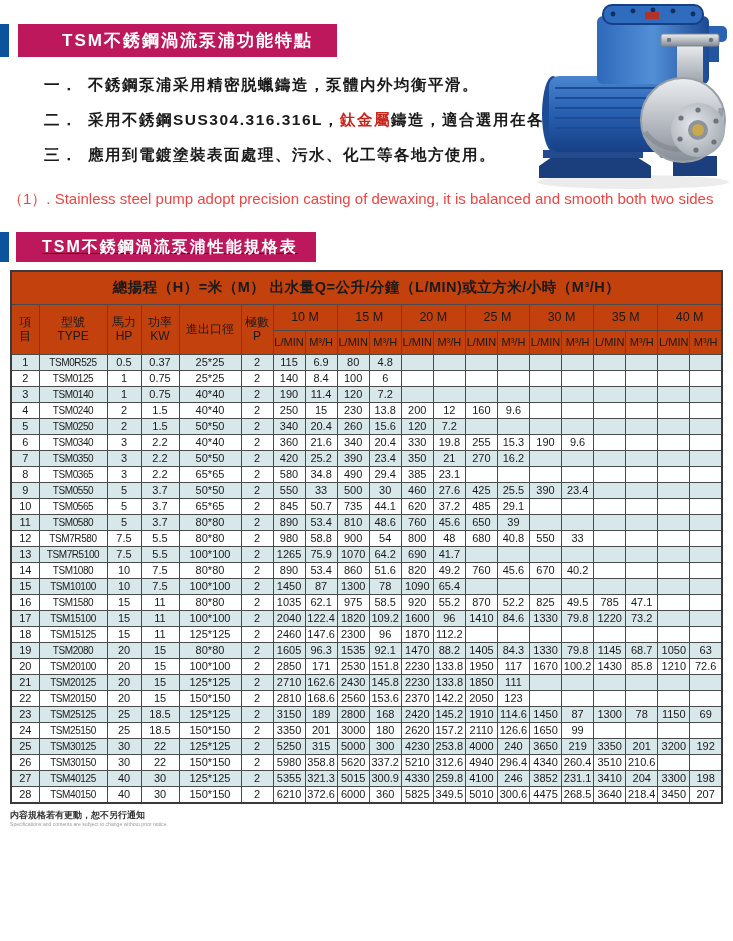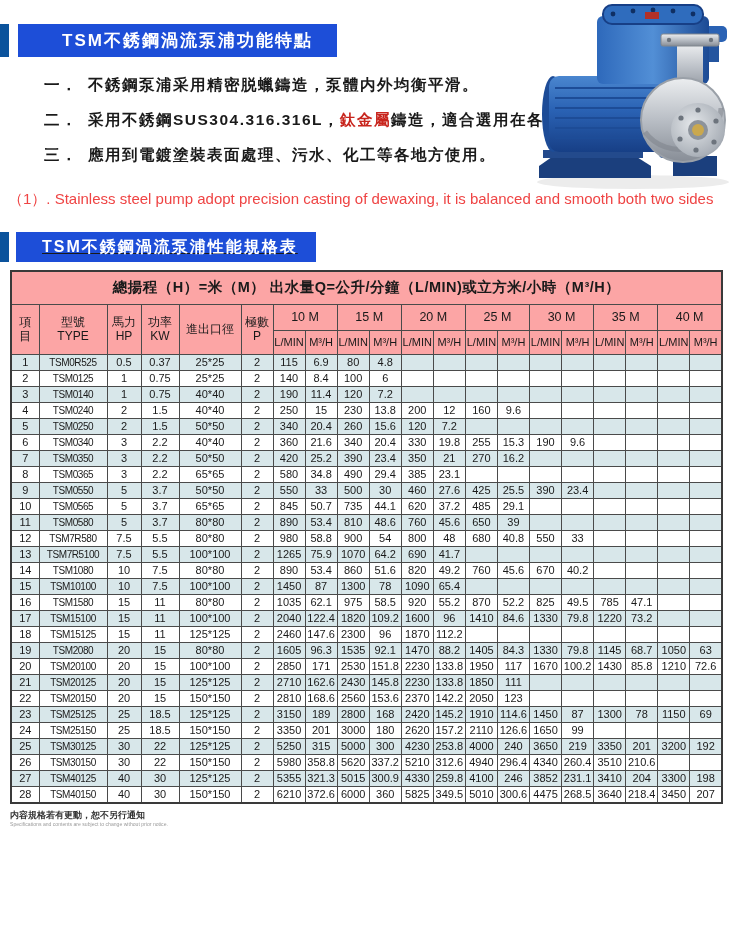--- a/index.html
+++ b/index.html
@@ -9,42 +9,42 @@
     background:#ffffff; color:#1a1a1a;
     font-family:"Liberation Sans","DejaVu Sans",sans-serif;
   }
 
   
   .banner { display:flex; align-items:stretch; }
   .banner1 { margin-top:24px; }
   .banner2 { margin-top:20px;text-decoration:underline; }
   .accent { width:9px; background:#0b539c; }
   .bbox {
-    background:#1d4ed8; color:#fff; font-weight:bold; letter-spacing:2px;
+    background:#be185d; color:#fff; font-weight:bold; letter-spacing:2px;
   }
   .b1box { margin-left:9px; font-size:17px; line-height:33px; height:33px; padding:0 24px 0 44px; }
   .b2box { margin-left:7px; font-size:16px; line-height:30px; height:30px; padding:0 18px 0 26px; }
 
   
   .cn-list { margin:18px 0 0 44px; padding:0; list-style:none; font-size:15.5px; font-weight:bold; }
   .cn-list li { margin-bottom:14px; letter-spacing:1.5px; }
   .cn-num { margin-right:10px; }
   .red { color:#c8251d; }
 
   
   .en-list { margin:20px 0 0 8px; padding:0; list-style:none; font-size:15px; width:716px; color:#ef4444; }
   .en-list li { margin-bottom:8px; line-height:26px; padding-left:86px; text-indent:-86px; }
 
   
   table.spec {
     border-collapse:collapse; table-layout:fixed; width:713px;
     margin:8px 0 0 10px; border:2px solid #3a3a3a;
   }
   .spec th, .spec td { border:1px solid #4a4a4a; text-align:center; overflow:hidden; padding:0; }
-  .spec thead th { background:#fca5a5; }
+  .spec thead th { background:#c2410c; }
   .spec th.unit { height:33px; font-size:14.5px; font-weight:bold; letter-spacing:0.5px; }
   .spec th.fixed { font-size:12px; font-weight:normal; white-space:pre-line; line-height:1.2; }
   .spec th.head { height:26px; font-size:12.5px; font-weight:normal; }
   .spec th.sub { height:24px; font-size:11px; font-weight:normal; }
   .spec td { height:15px; line-height:15px; font-size:11px; }
   .spec td.type { font-size:10px; letter-spacing:-0.4px; }
   .spec tbody tr:nth-child(odd) { background:#d8e7ea; }
   col.w-no { width:28px; } col.w-type { width:68px; } col.w-hp { width:34px; }
   col.w-kw { width:38px; } col.w-port { width:62px; } col.w-p { width:32px; }
 

